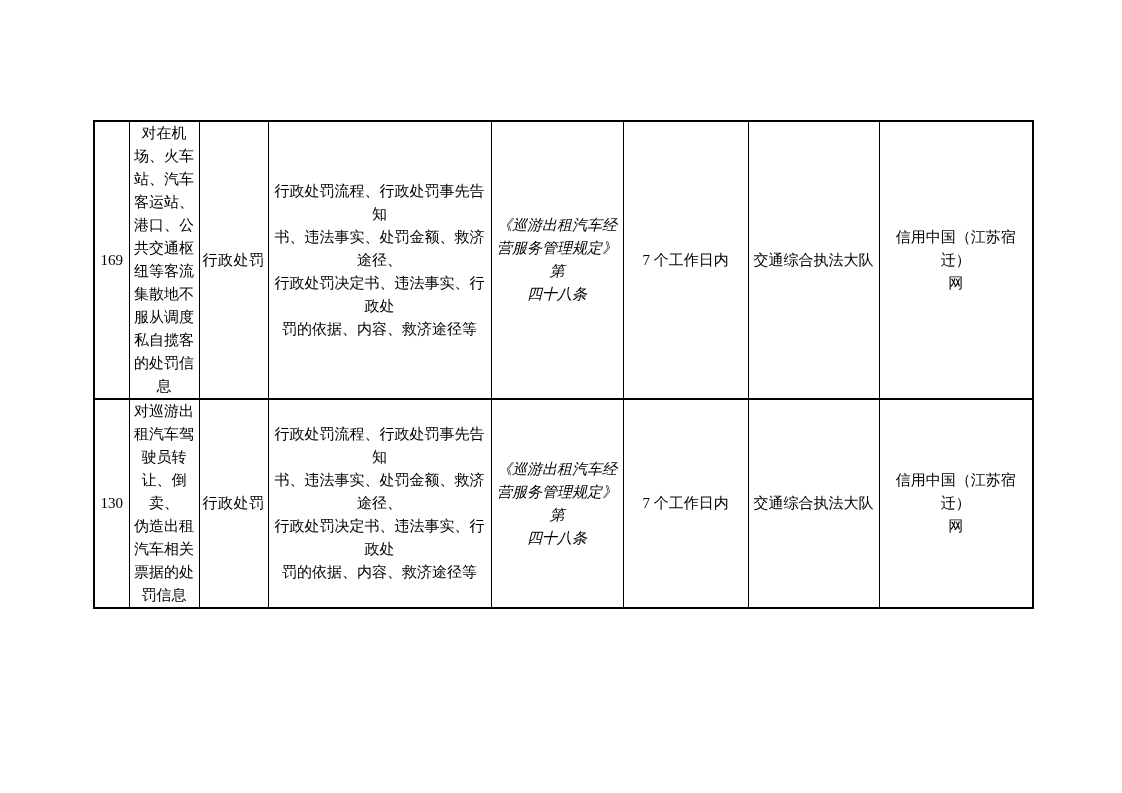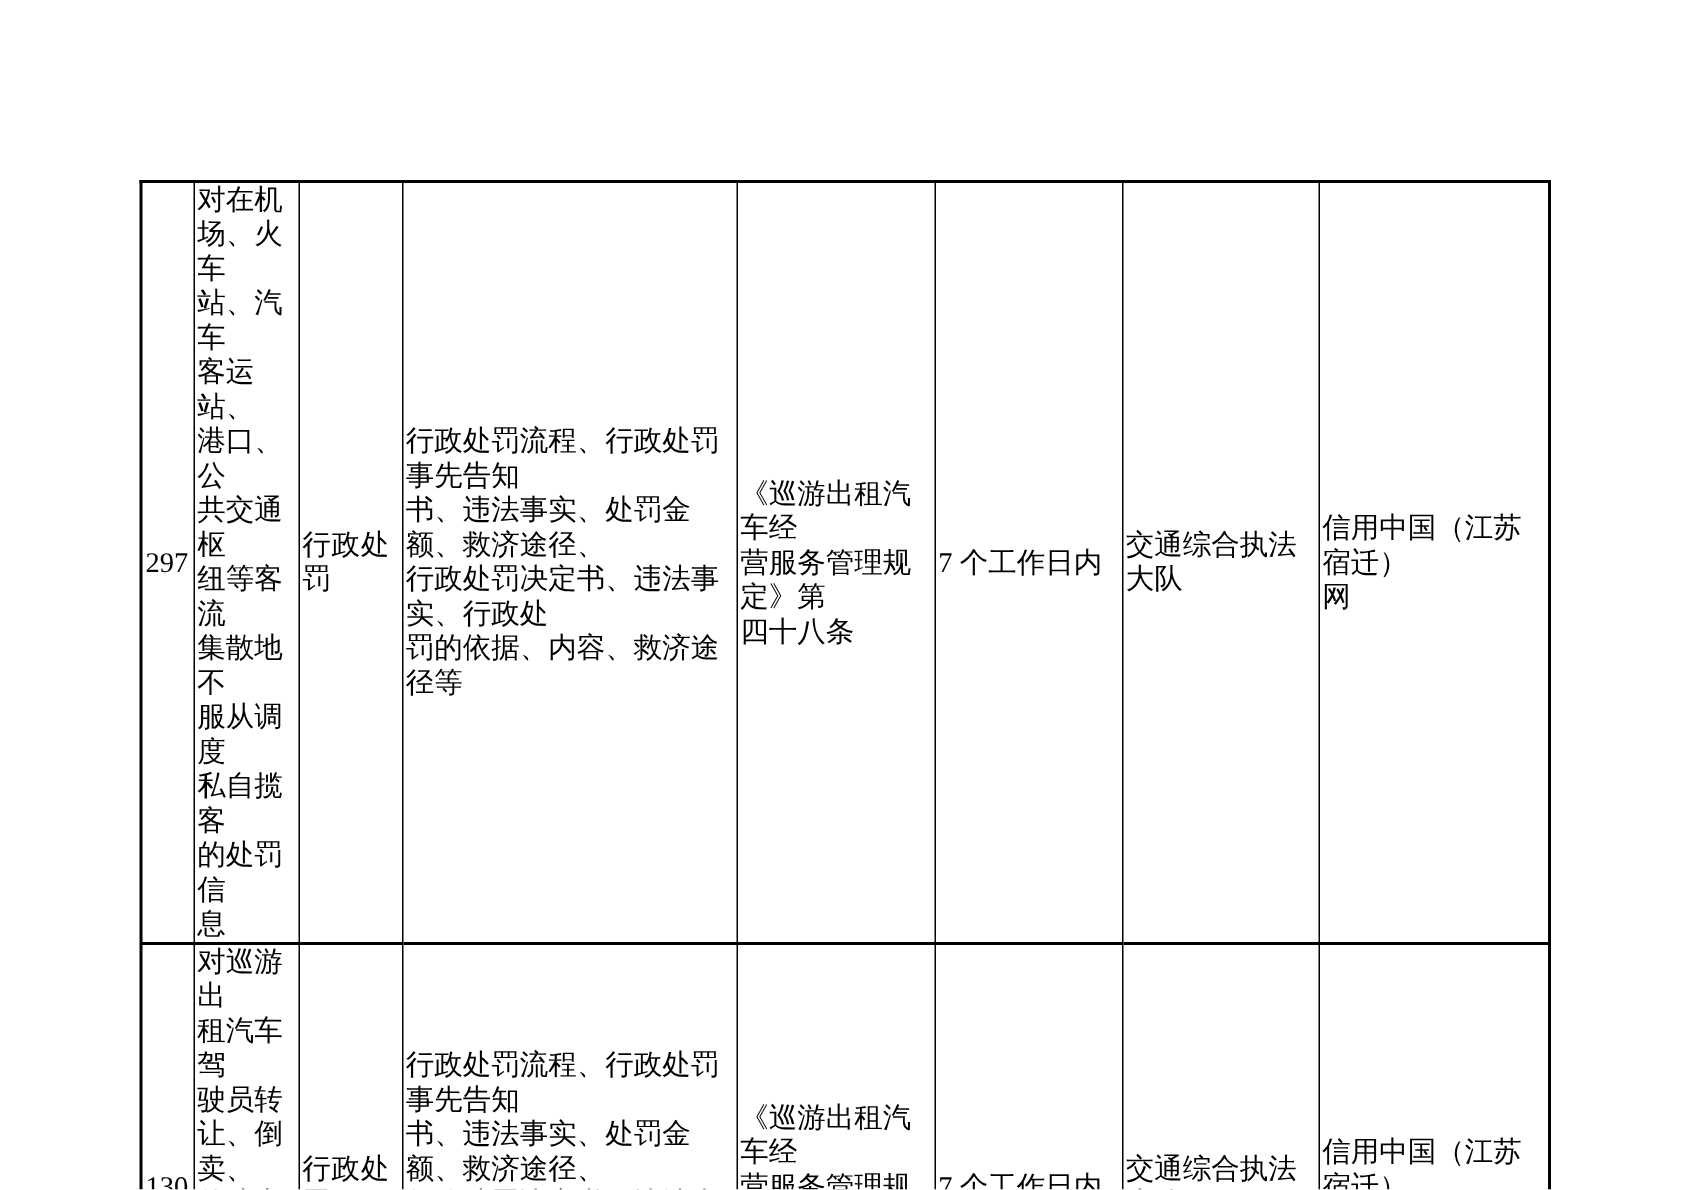--- a/index.html
+++ b/index.html
@@ -20,58 +20,58 @@
     position: absolute;
     left: 93px;
     top: 120px;
     width: 939px;
     border-collapse: collapse;
     table-layout: fixed;
     border: 2px solid #000000;
   }
   table.penalty-table td {
     border: 1px solid #000000;
-    text-align: left;
+    text-align: center;
     vertical-align: middle;
     white-space: pre-line;
-    font-size: 19px;
+    font-size: 15px;
     line-height: 23px;
     padding: 0 2px;
     overflow: hidden;
     box-sizing: border-box;
   }
   tr.row-first td {
     border-bottom-width: 2px;
   }
   tr.row-first { height: 249px; }
   tr.row-second { height: 164px; }
   td.c-serial   { line-height: 22px; }
   td.c-item     { line-height: 20.7px; font-size: 14.5px; }
   td.c-category { letter-spacing: 0.5px; }
   td.c-content  { line-height: 23.5px; }
-  td.c-basis    { line-height: 25px; }
+  td.c-basis    { line-height: 25px; font-style: italic; }
 </style>
 </head>
 <body>
 
 <div class="page">
   <table class="penalty-table">
     <colgroup>
       <col style="width:35px">
       <col style="width:70px">
       <col style="width:69px">
       <col style="width:223px">
       <col style="width:132px">
       <col style="width:125px">
       <col style="width:131px">
       <col style="width:154px">
     </colgroup>
     <tbody>
       <tr class="row-first">
-        <td class="c-serial">297</td>
+        <td class="c-serial">169</td>
         <td class="c-item">对在机
 场、火车
 站、汽车
 客运站、
 港口、公
 共交通枢
 纽等客流
 集散地不
 服从调度
 私自揽客
@@ -91,21 +91,21 @@
 网</td>
       </tr>
       <tr class="row-second">
         <td class="c-serial">130</td>
         <td class="c-item">对巡游出
 租汽车驾
 驶员转
 让、倒卖、
 伪造出租
 汽车相关
-救济途径
+票据的处
 罚信息</td>
         <td class="c-category">行政处罚</td>
         <td class="c-content">行政处罚流程、行政处罚事先告知
 书、违法事实、处罚金额、救济途径、
 行政处罚决定书、违法事实、行政处
 罚的依据、内容、救济途径等</td>
         <td class="c-basis">《巡游出租汽车经
 营服务管理规定》第
 四十八条</td>
         <td class="c-timeframe">7 个工作日内</td>

